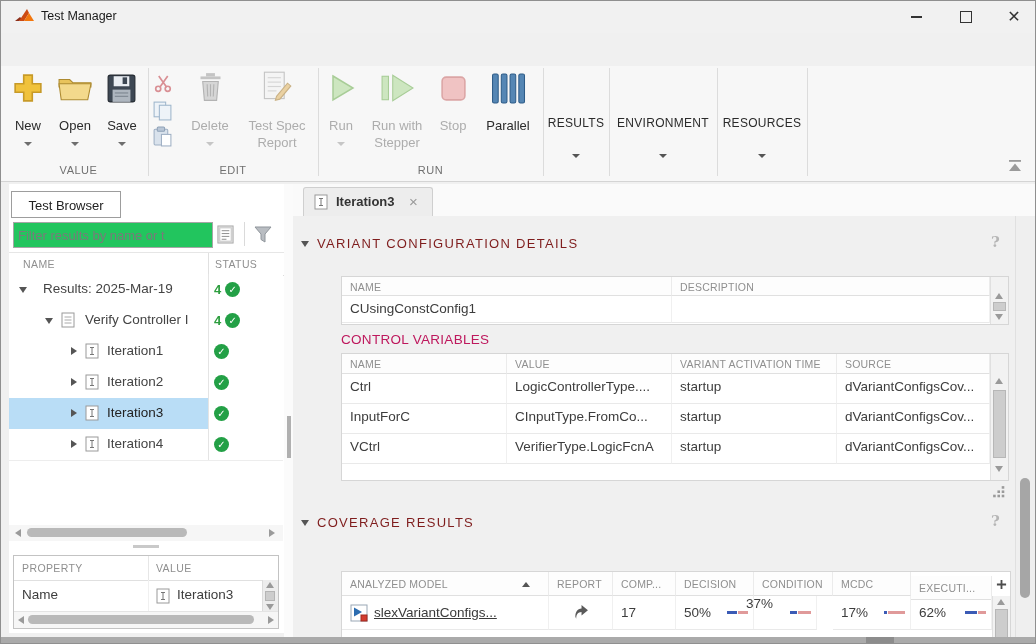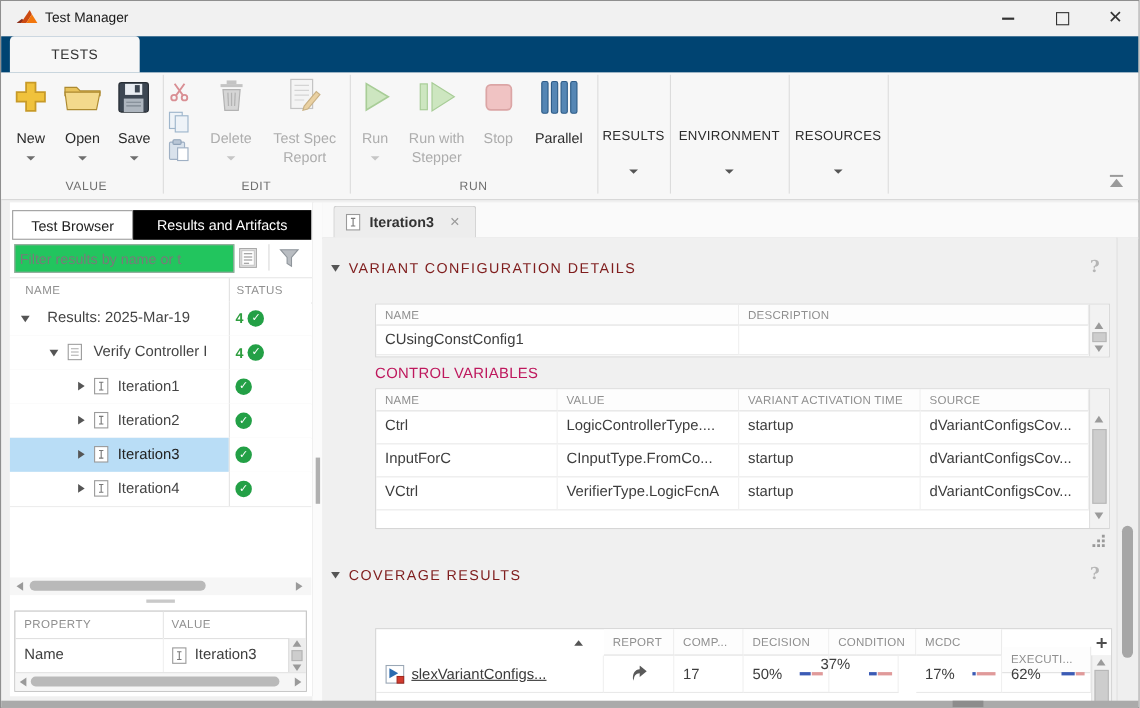--- a/index.html
+++ b/index.html
@@ -99,23 +99,20 @@
         <span class="glyph-min"></span>
       </div>
     <div class="winbtn" style="left:948px">
         <span class="glyph-max"></span>
       </div>
     <div class="winbtn" style="left:996px">
         <span class="glyph-close">✕</span>
       </div>
   </div>
 
-  <div class="ribbon">
-    <div class="tests-tab">TESTS</div>
-  </div>
 
   <div class="toolbar">
 
     <div class="abs" style="left:12px;top:6px">
       <svg width="30" height="32" viewBox="0 0 28 28">
         <path d="M10 2 h8 v8 h8 v8 h-8 v8 h-8 v-8 h-8 v-8 h8 z" fill="#f0c23c" stroke="#c79a28" stroke-width="1.5"></path>
       </svg>
     </div>
     <div class="btn-lbl" style="left:0;width:54px">New</div>
     <span class="caret abs" style="left:23px;top:76px"></span>
@@ -243,21 +240,20 @@
     <div class="abs" style="left:1006px;top:92px">
       <svg width="16" height="13" viewBox="0 0 16 13">
         <rect x="2" y="1" width="12" height="1.8" fill="#9a9a9a"></rect>
         <path d="M8 4.5 L14 12 H2 Z" fill="#9a9a9a"></path>
       </svg>
     </div>
   </div>
 
   <div class="left-panel">
     <div class="lp-tab inactive" style="left:2px;width:110px">Test Browser</div>
-    <div class="lp-tab active" style="left:112px;width:162px">Results and Artifacts</div>
 
     <input class="filter-input" type="text" placeholder="Filter results by name or t" style="">
     <div class="icon-btn" style="left:203px">
       <svg width="19" height="19" viewBox="0 0 20 20">
         <rect x="2" y="1" width="16" height="18" fill="#e2e2e2" stroke="#a8a8a8"></rect>
         <rect x="4" y="3" width="12" height="14" fill="#fff" stroke="#c6c6c6"></rect>
         <line x1="6" y1="6" x2="14" y2="6" stroke="#8a8a8a"></line>
         <line x1="6" y1="9" x2="14" y2="9" stroke="#8a8a8a"></line>
         <line x1="6" y1="12" x2="14" y2="12" stroke="#8a8a8a"></line>
         <line x1="6" y1="15" x2="11" y2="15" stroke="#8a8a8a"></line>
@@ -464,27 +460,28 @@
             <rect x="6" y="10" width="2.4" height="2.4"></rect>
             <rect x="10" y="10" width="2.4" height="2.4"></rect>
         </g>
       </svg>
 
       <span class="exp-open" style="left:8px;top:304px;position:absolute"></span>
       <span class="sec-title" style="left:24px;top:299px">COVERAGE RESULTS</span>
       <span class="help-q" style="left:698px;top:296px">?</span>
 
       <div class="tbl" style="left:48px;top:355px;width:668px;height:80px">
+        <div class="th" style="left:0;top:0;width:207px;height:24px;padding-top:6px">ANALYZED MODEL</div>
         <span class="sort-asc abs" style="left:180px;top:10px"></span>
         <div class="th" style="left:207px;top:0;width:64px;height:24px;padding-top:6px">REPORT</div>
         <div class="th" style="left:271px;top:0;width:63px;height:24px;padding-top:6px">COMP...</div>
         <div class="th" style="left:334px;top:0;width:78px;height:24px;padding-top:6px">DECISION</div>
         <div class="th" style="left:412px;top:0;width:79px;height:24px;padding-top:6px">CONDITION</div>
         <div class="th" style="left:491px;top:0;width:78px;height:24px;padding-top:6px">MCDC</div>
-        <div class="th" style="left:569px;top:16px;width:81px;height:24px;padding-top:6px">EXECUTI...</div>
+        <div class="th" style="left:569px;top:4px;width:81px;height:24px;padding-top:6px">EXECUTI...</div>
         <div class="abs" style="left:650px;top:0;width:18px;height:24px;border-bottom:1px solid #e0e0e0;display:flex;align-items:center;justify-content:center">
           <svg width="11" height="11" viewBox="0 0 12 12">
             <path d="M5 1 h2 v4 h4 v2 h-4 v4 h-2 v-4 h-4 v-2 h4 z" fill="#4d4d4d"></path>
           </svg>
         </div>
 
         <div class="td" style="left:0;top:24px;width:207px;height:34px;display:flex;align-items:center;gap:6px;padding-top:0">
           <svg width="18" height="18" viewBox="0 0 18 18">
             <rect x="1" y="1" width="16" height="16" fill="#fff" stroke="#9aa7b5"></rect>
             <path d="M4 3.5 L12 8 L4 12.5 Z" fill="#2b6cb0"></path>

